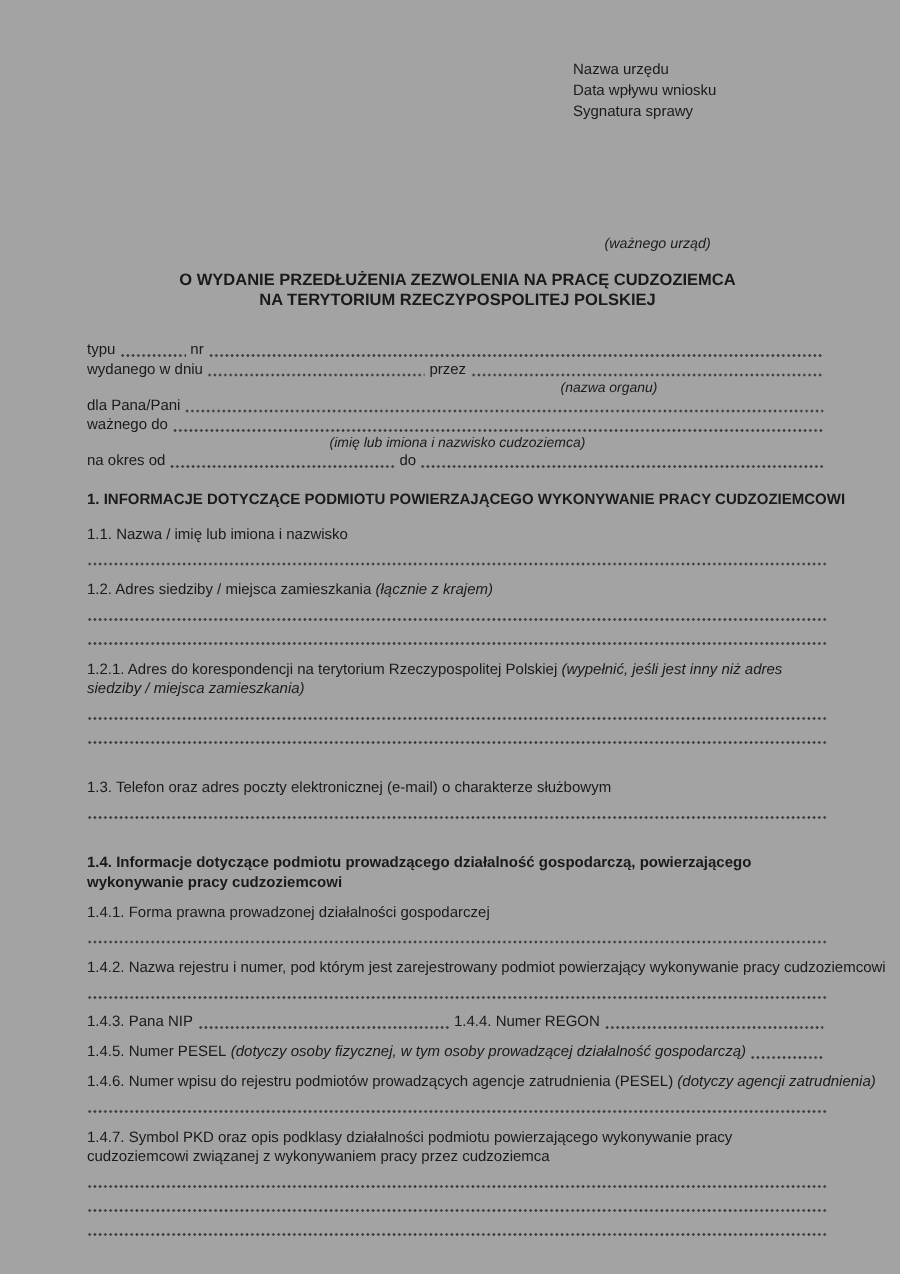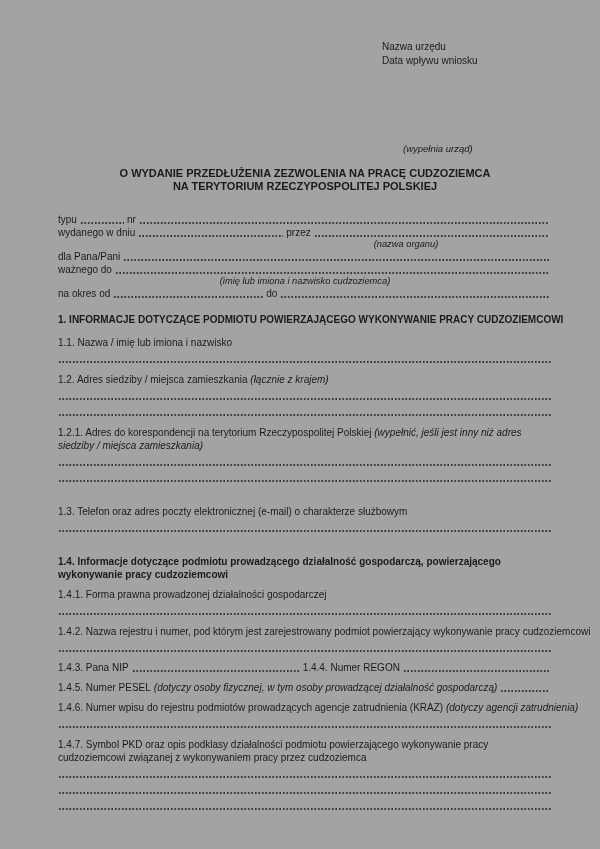--- a/index.html
+++ b/index.html
@@ -52,23 +52,24 @@
   .mt10 { margin-top:10px; }
 </style>
 </head>
 <body>
 
 <div class="page">
 
   <div class="office">
     <div>Nazwa urzędu</div>
     <div>Data wpływu wniosku</div>
+    <div>Sygnatura sprawy</div>
   </div>
 
-  <div class="office-note it">(wypełnia urząd)</div>
+  <div class="office-note it">(ważnego urząd)</div>
 
   <div class="title">
     <div class="b">O WYDANIE PRZEDŁUŻENIA ZEZWOLENIA NA PRACĘ CUDZOZIEMCA</div>
     <div class="b">NA TERYTORIUM RZECZYPOSPOLITEJ POLSKIEJ</div>
   </div>
 
   <div class="intro">
     <div class="row">
       <span class="lbl">typu</span>
       <span class="dots fixed" style="width:44px"></span>
@@ -142,21 +143,21 @@
     <span class="dots"></span>
   </div>
 
   <div class="row mt7">
     <span class="lbl">1.4.5. Numer PESEL</span>
     <span class="lbl it note" style="margin-left:3px">(dotyczy osoby fizycznej, w tym osoby prowadzącej działalność gospodarczą)</span>
     <span class="dots"></span>
   </div>
 
   <div class="mt7">
-    <p class="nowrap"><span>1.4.6. Numer wpisu do rejestru podmiotów prowadzących agencje zatrudnienia (KRAZ)</span> <span class="it note">(dotyczy agencji zatrudnienia)</span></p>
+    <p class="nowrap"><span>1.4.6. Numer wpisu do rejestru podmiotów prowadzących agencje zatrudnienia (PESEL)</span> <span class="it note">(dotyczy agencji zatrudnienia)</span></p>
     <div class="dotline"></div>
   </div>
 
   <div class="mt8">
     <p>1.4.7. Symbol PKD oraz opis podklasy działalności podmiotu powierzającego wykonywanie pracy cudzoziemcowi związanej z wykonywaniem pracy przez cudzoziemca</p>
     <div class="dotline"></div>
     <div class="dotline"></div>
     <div class="dotline"></div>
   </div>
 

